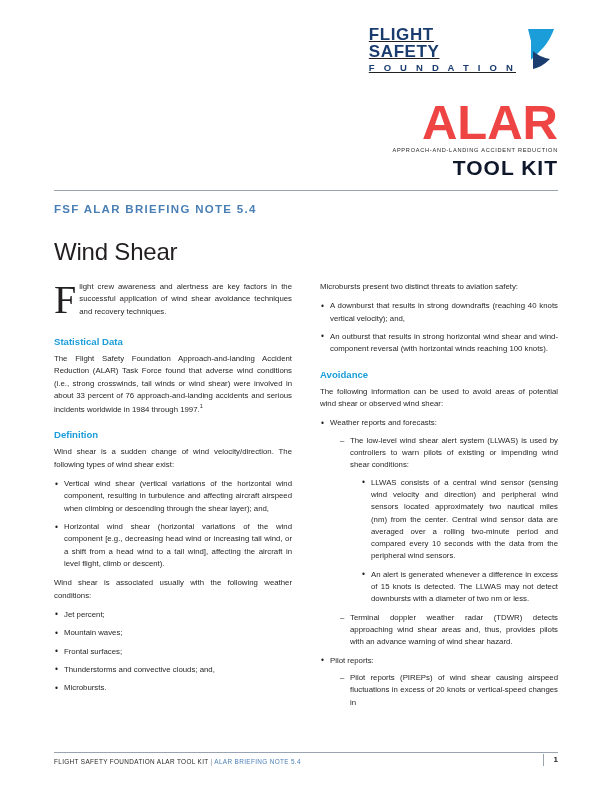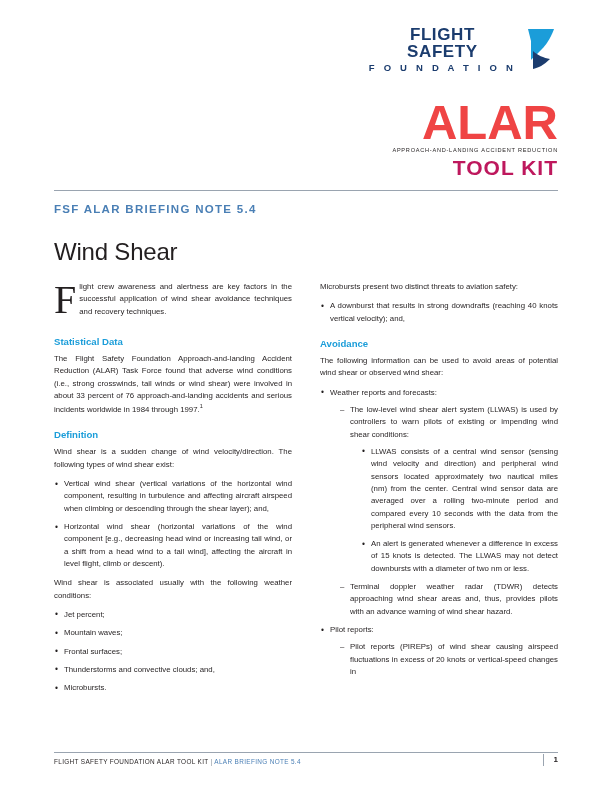--- a/index.html
+++ b/index.html
@@ -31,22 +31,23 @@
     text-align: right;
     width: 300px;
   }
   .fsf-wordmark {
     display: flex;
     justify-content: flex-end;
     align-items: flex-start;
     gap: 8px;
   }
   .fsf-words {
-    text-align: center;
+    text-align: left;
     line-height: 1.02;
+    text-decoration: underline;
   }
   .fsf-words .l1, .fsf-words .l2 {
     font-size: 17px;
     font-weight: bold;
     letter-spacing: 0.6px;
     color: #1b3c6e;
     display: block;
   }
   .fsf-words .l3 {
     font-size: 9.5px;
@@ -71,21 +72,21 @@
     font-size: 5.6px;
     letter-spacing: 0.75px;
     color: #231f20;
     margin-top: 1px;
     margin-bottom: 2px;
   }
   .toolkit {
     font-size: 21px;
     font-weight: bold;
     letter-spacing: 1px;
-    color: #be185d;
+    color: #0f172a;
     margin-top: 3px;
   }
 
   
   .rule-top {
     position: absolute;
     left: 54px;
     top: 190px;
     width: 504px;
     border-top: 1px solid #9aa4b0;
@@ -290,20 +291,21 @@
       <li>Microbursts.</li>
     </ul>
   </div>
 
   <div class="col col-right">
 
     <p>Microbursts present two distinct threats to aviation safety:</p>
 
     <ul class="bullets">
       <li>A downburst that results in strong downdrafts (reaching 40 knots vertical velocity); and,</li>
+      <li>An outburst that results in strong horizontal wind shear and wind-component reversal (with horizontal winds reaching 100 knots).</li>
     </ul>
 
     <div class="section-head">Avoidance</div>
     <p>The following information can be used to avoid areas of potential wind shear or observed wind shear:</p>
 
     <ul class="bullets">
       <li>
         <span>Weather reports and forecasts:</span>
         <ul class="dashes">
           <li>

